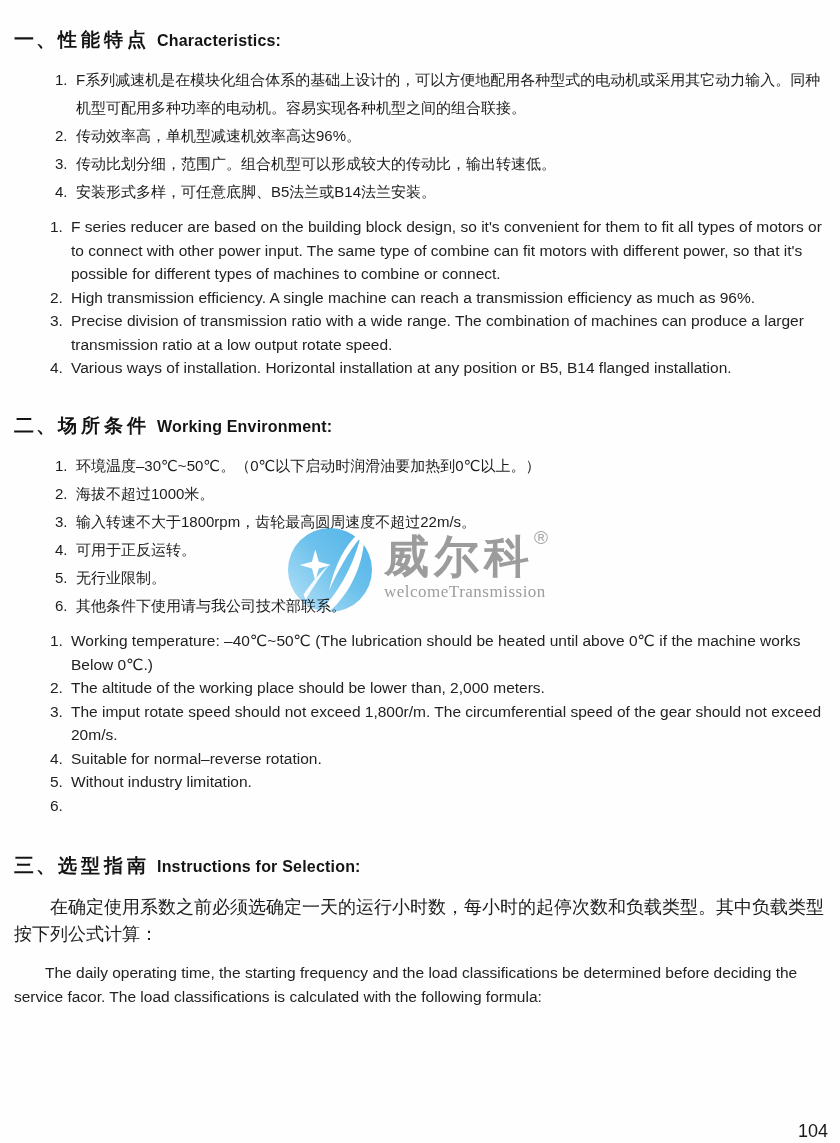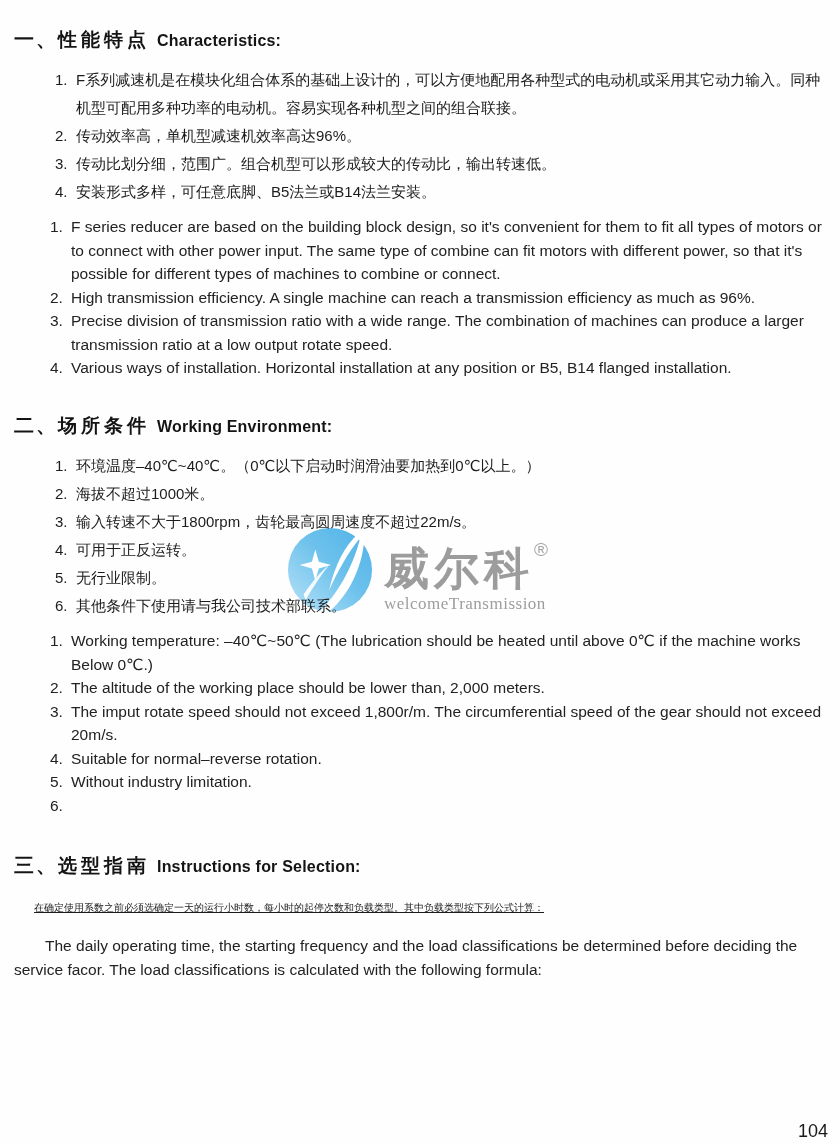--- a/index.html
+++ b/index.html
@@ -12,27 +12,27 @@
   .title-zh{font-size:19px;letter-spacing:4px;}
   .title-en{font-size:16px;margin-left:7px;letter-spacing:0.2px;}
 
   .list{list-style:none;margin:0;padding:0;}
   .list.zh{margin:13px 8px 0 55px;font-size:15px;line-height:28px;color:#1c1c1c;}
   .list.en{margin:9px 4px 0 50px;font-size:15.5px;line-height:23.5px;color:#222;}
   .item{position:relative;padding-left:21px;}
   .num{position:absolute;left:0;top:0;}
 
   .para{margin:0 14px 0 14px;text-indent:2em;}
-  .para.zh{font-size:10px;line-height:27px;margin-top:15px;color:#1c1c1c;text-decoration:underline;}
+  .para.zh{font-size:18px;line-height:27px;margin-top:15px;color:#1c1c1c;}
   .para.en{font-size:15.5px;line-height:24px;margin-top:13px;color:#222;}
 
   .page-number{position:absolute;right:12px;bottom:1px;font-size:18px;color:#1a1a1a;line-height:1.1;z-index:3;}
 
   
-  .watermark{position:absolute;left:286px;top:526px;display:flex;align-items:flex-end;z-index:1;}
+  .watermark{position:absolute;left:286px;top:526px;display:flex;align-items:flex-start;z-index:1;}
   .wm-badge{width:88px;height:88px;flex:0 0 auto;}
   .wm-text{margin-left:10px;padding-top:8px;}
   .wm-zh-row{display:flex;align-items:flex-start;}
   .wm-zh{font-size:45px;font-weight:bold;letter-spacing:5px;color:#9c9c9c;line-height:1.0;}
   .wm-reg{font-size:19px;color:#a5a5a5;line-height:1;margin-top:-6px;}
   .wm-en{font-family:Liberation Serif, serif;font-size:17px;color:#9d9d9d;margin-top:3px;letter-spacing:0.5px;}
 </style>
 </head>
 <body>
 
@@ -81,21 +81,21 @@
     </ol>
   </div>
 
   <div class="sec" style="top:412px">
     <h2 class="heading">
       <span class="marker">二、</span>
       <span class="title-zh">场所条件</span>
       <span class="title-en">Working Environment:</span>
     </h2>
     <ol class="list zh">
-      <li class="item"><span class="num">1.</span><span class="txt">环境温度–40℃~40℃。（0℃以下启动时润滑油要加热到0℃以上。）</span></li>
+      <li class="item"><span class="num">1.</span><span class="txt">环境温度–30℃~50℃。（0℃以下启动时润滑油要加热到0℃以上。）</span></li>
       <li class="item"><span class="num">2.</span><span class="txt">海拔不超过1000米。</span></li>
       <li class="item"><span class="num">3.</span><span class="txt">输入转速不大于1800rpm，齿轮最高圆周速度不超过22m/s。</span></li>
       <li class="item"><span class="num">4.</span><span class="txt">可用于正反运转。</span></li>
       <li class="item"><span class="num">5.</span><span class="txt">无行业限制。</span></li>
       <li class="item"><span class="num">6.</span><span class="txt">其他条件下使用请与我公司技术部联系。</span></li>
     </ol>
     <ol class="list en">
       <li class="item"><span class="num">1.</span><span class="txt">Working temperature: –40℃~50℃ (The lubrication should be heated until above 0℃ if the machine works Below 0℃.)</span></li>
       <li class="item"><span class="num">2.</span><span class="txt">The altitude of the working place should be lower than, 2,000 meters.</span></li>
       <li class="item"><span class="num">3.</span><span class="txt">The imput rotate speed should not exceed 1,800r/m. The circumferential speed of the gear should not exceed 20m/s.</span></li>

